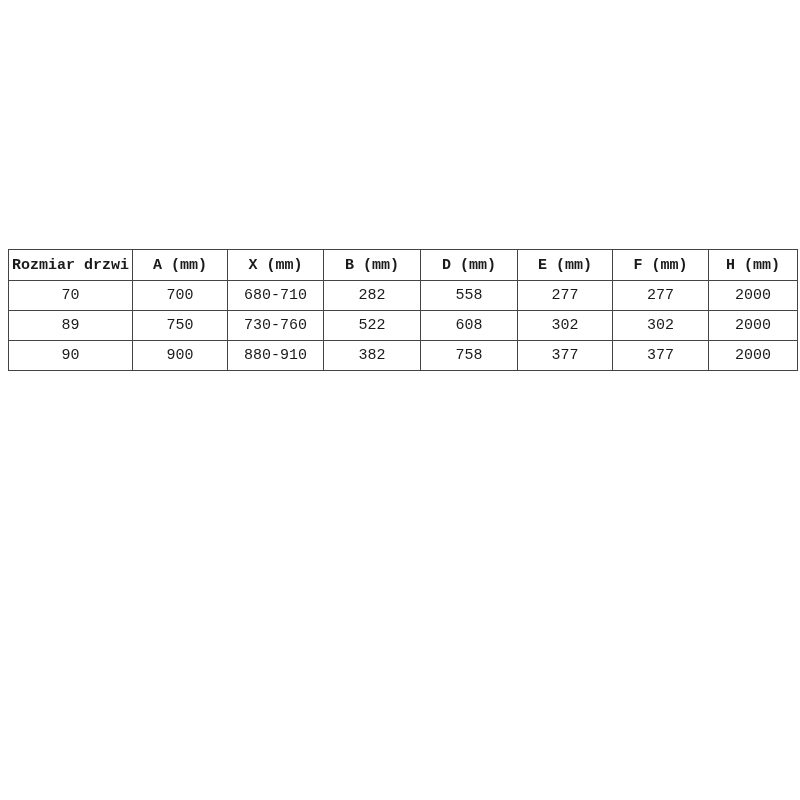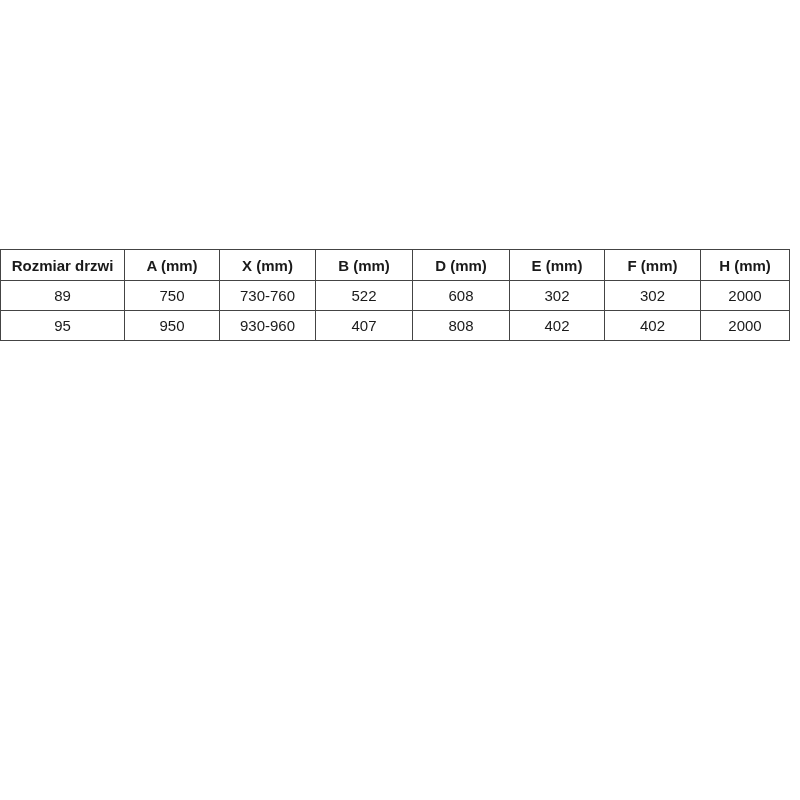--- a/index.html
+++ b/index.html
@@ -12,25 +12,26 @@
   }
   .page {
     position: relative;
     width: 800px;
     height: 800px;
     background: #ffffff;
     overflow: hidden;
   }
   table.size-table {
     position: absolute;
-    left: 0;
+    left: 8px;
     top: 249px;
     width: 789px;
     border-collapse: collapse;
     table-layout: fixed;
+    font-family: Liberation Mono, monospace;
   }
   table.size-table th,
   table.size-table td {
     border: 1px solid #444444;
     text-align: center;
     vertical-align: middle;
     color: #1a1a1a;
     font-size: 15px;
     padding: 0;
     overflow: hidden;
@@ -75,34 +76,44 @@
           <th>X (mm)</th>
           <th>B (mm)</th>
           <th>D (mm)</th>
           <th>E (mm)</th>
           <th>F (mm)</th>
           <th>H (mm)</th>
         </tr>
     </thead>
     <tbody>
         <tr>
+          <td>70</td>
+          <td>700</td>
+          <td>680-710</td>
+          <td>282</td>
+          <td>558</td>
+          <td>277</td>
+          <td>277</td>
+          <td>2000</td>
+        </tr>
+        <tr>
           <td>89</td>
           <td>750</td>
           <td>730-760</td>
           <td>522</td>
           <td>608</td>
           <td>302</td>
           <td>302</td>
           <td>2000</td>
         </tr>
         <tr>
-          <td>95</td>
-          <td>950</td>
-          <td>930-960</td>
-          <td>407</td>
-          <td>808</td>
-          <td>402</td>
-          <td>402</td>
+          <td>90</td>
+          <td>900</td>
+          <td>880-910</td>
+          <td>382</td>
+          <td>758</td>
+          <td>377</td>
+          <td>377</td>
           <td>2000</td>
         </tr>
       </tbody>
   </table>
 </div>
 
 </body></html>

